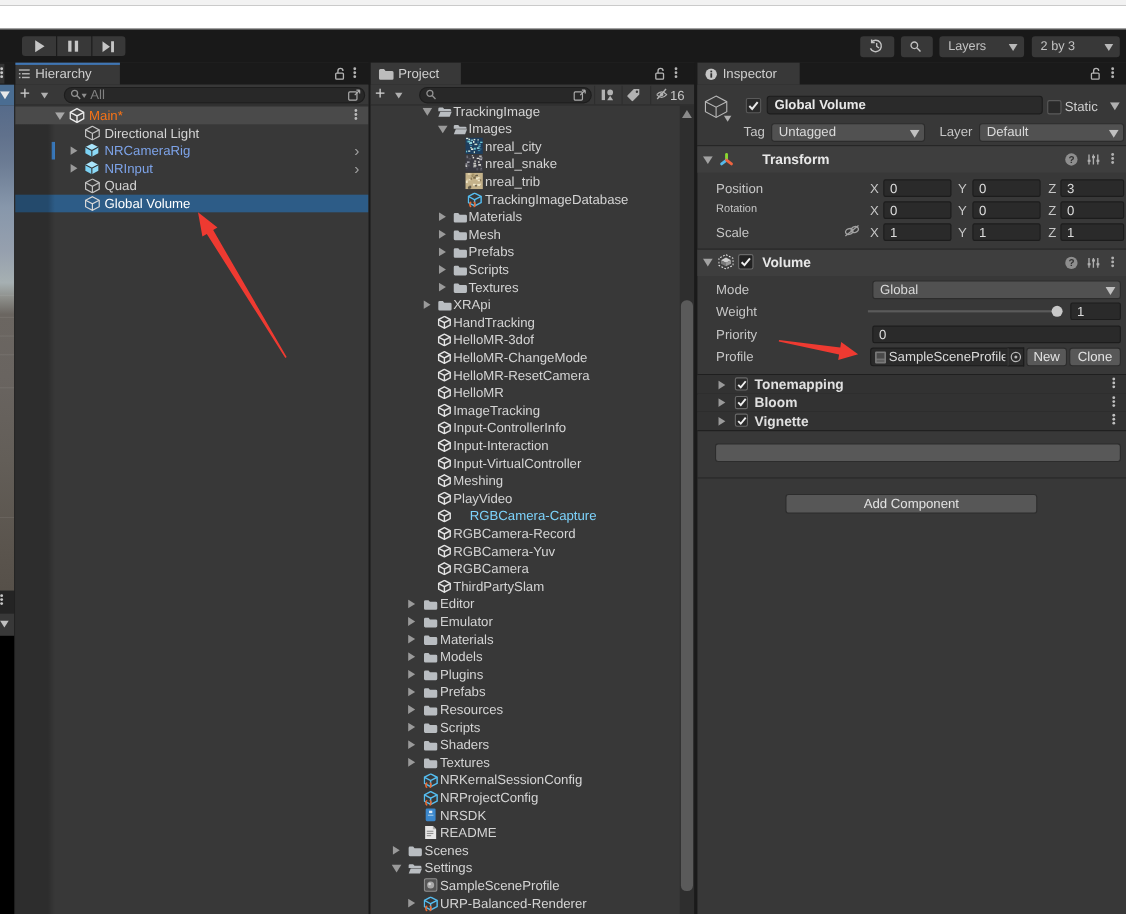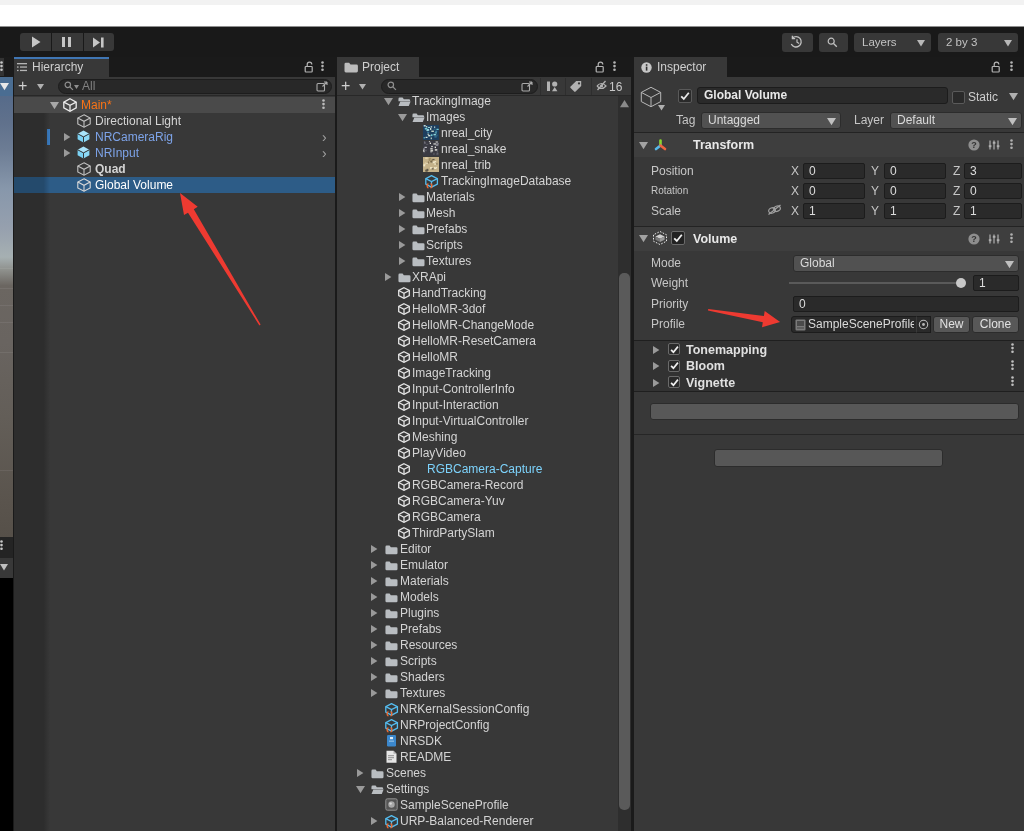--- a/index.html
+++ b/index.html
@@ -147,21 +147,21 @@
       <polygon points="0.6,3.7 6.5,6.9 6.5,12.4 0.6,9.3" fill="#7bd2f4"></polygon>
       <polygon points="12.4,3.7 6.5,6.9 6.5,12.4 12.4,9.3" fill="#8cd9f6"></polygon>
       <path d="M0.5571428571428572 3.7142857142857144 L6.5 6.871428571428572 L12.442857142857143 3.7142857142857144 M6.5 6.871428571428572 L6.5 12.442857142857143" stroke="#35383a" stroke-width="1" fill="none"></path>
     </svg>
     <div style="position:absolute;left:95px;top:145px;font-size:12px;color:#7da3e8;letter-spacing:0px;line-height:16px;white-space:nowrap;">NRInput</div>
     <div style="position:absolute;left:322px;top:145px;font-size:14px;color:#a0a0a0;letter-spacing:0px;line-height:16px;white-space:nowrap;">›</div>
     <svg width="14" height="14" viewBox="0 0 14 14" style="position:absolute;left:77px;top:162px;">
       <polygon points="7.0,0.8 13.2,4.1 13.2,9.9 7.0,13.2 0.8,9.9 0.8,4.1" fill="none" stroke="#c2c2c2" stroke-width="1.1"></polygon>
       <path d="M0.8 4.1 L7.0 7.3 L13.2 4.1 M7.0 7.3 L7.0 13.2" fill="none" stroke="#c2c2c2" stroke-width="1.1"></path>
     </svg>
-    <div style="position:absolute;left:95px;top:161px;font-size:12px;color:#d4d4d4;letter-spacing:0px;line-height:16px;white-space:nowrap;font-weight:bold;">Quad</div>
+    <div style="position:absolute;left:95px;top:161px;font-size:12px;color:#d4d4d4;letter-spacing:0px;line-height:16px;white-space:nowrap;">Quad</div>
     <div style="position:absolute;left:14px;top:177px;width:321px;height:16px;background:#2d5c87;"></div>
     <svg width="14" height="14" viewBox="0 0 14 14" style="position:absolute;left:77px;top:178px;">
       <polygon points="7.0,0.8 13.2,4.1 13.2,9.9 7.0,13.2 0.8,9.9 0.8,4.1" fill="none" stroke="#d8d8d8" stroke-width="1.1"></polygon>
       <path d="M0.8 4.1 L7.0 7.3 L13.2 4.1 M7.0 7.3 L7.0 13.2" fill="none" stroke="#d8d8d8" stroke-width="1.1"></path>
     </svg>
     <div style="position:absolute;left:95px;top:177px;font-size:12px;color:#ffffff;letter-spacing:0px;line-height:16px;white-space:nowrap;">Global Volume</div>
     <div style="position:absolute;left:14px;top:113px;width:36px;height:718px;background:linear-gradient(90deg,rgba(0,0,0,0.20) 0 82%,rgba(0,0,0,0) 100%);"></div>
     <svg width="85" height="137" viewBox="0 0 85 137" style="position:absolute;left:178px;top:191px;">
       <polygon points="2.0,2.0 6.0,24.1 10.0,21.7 81.4,134.4 82.6,133.6 15.8,18.2 19.7,15.8" fill="#ee3a31"></polygon>
     </svg>
@@ -849,12 +849,15 @@
     <div style="position:absolute;left:686px;top:374.5px;font-size:12.5px;color:#e0e0e0;font-weight:bold;letter-spacing:0px;line-height:16px;white-space:nowrap;">Vignette</div>
     <svg width="4" height="14" viewBox="0 0 4 14" style="position:absolute;left:1011px;top:376.0px;">
       <circle cx="1.5" cy="1.5" r="1.3" fill="#c0c0c0"></circle>
       <circle cx="1.5" cy="5.1" r="1.3" fill="#c0c0c0"></circle>
       <circle cx="1.5" cy="8.7" r="1.3" fill="#c0c0c0"></circle>
     </svg>
     <div style="position:absolute;left:634px;top:390.5px;width:390px;height:1px;background:#1f1f1f;"></div>
     <div style="position:absolute;left:650px;top:403px;width:369px;height:17px;background:#585858;border:1px solid #2c2c2c;border-radius:3px;"></div>
     <div style="position:absolute;left:634px;top:434px;width:390px;height:1px;background:#262626;"></div>
     <div style="position:absolute;left:714px;top:449px;width:229px;height:18px;background:#575757;border:1px solid #2c2c2c;border-radius:3px;"></div>
+    <div style="position:absolute;left:714px;top:450px;font-size:12px;color:#e2e2e2;letter-spacing:0px;line-height:16px;white-space:nowrap;">
+      <center style="width:229px;">Add Component</center>
+    </div>
   </div>
 </body></html>

